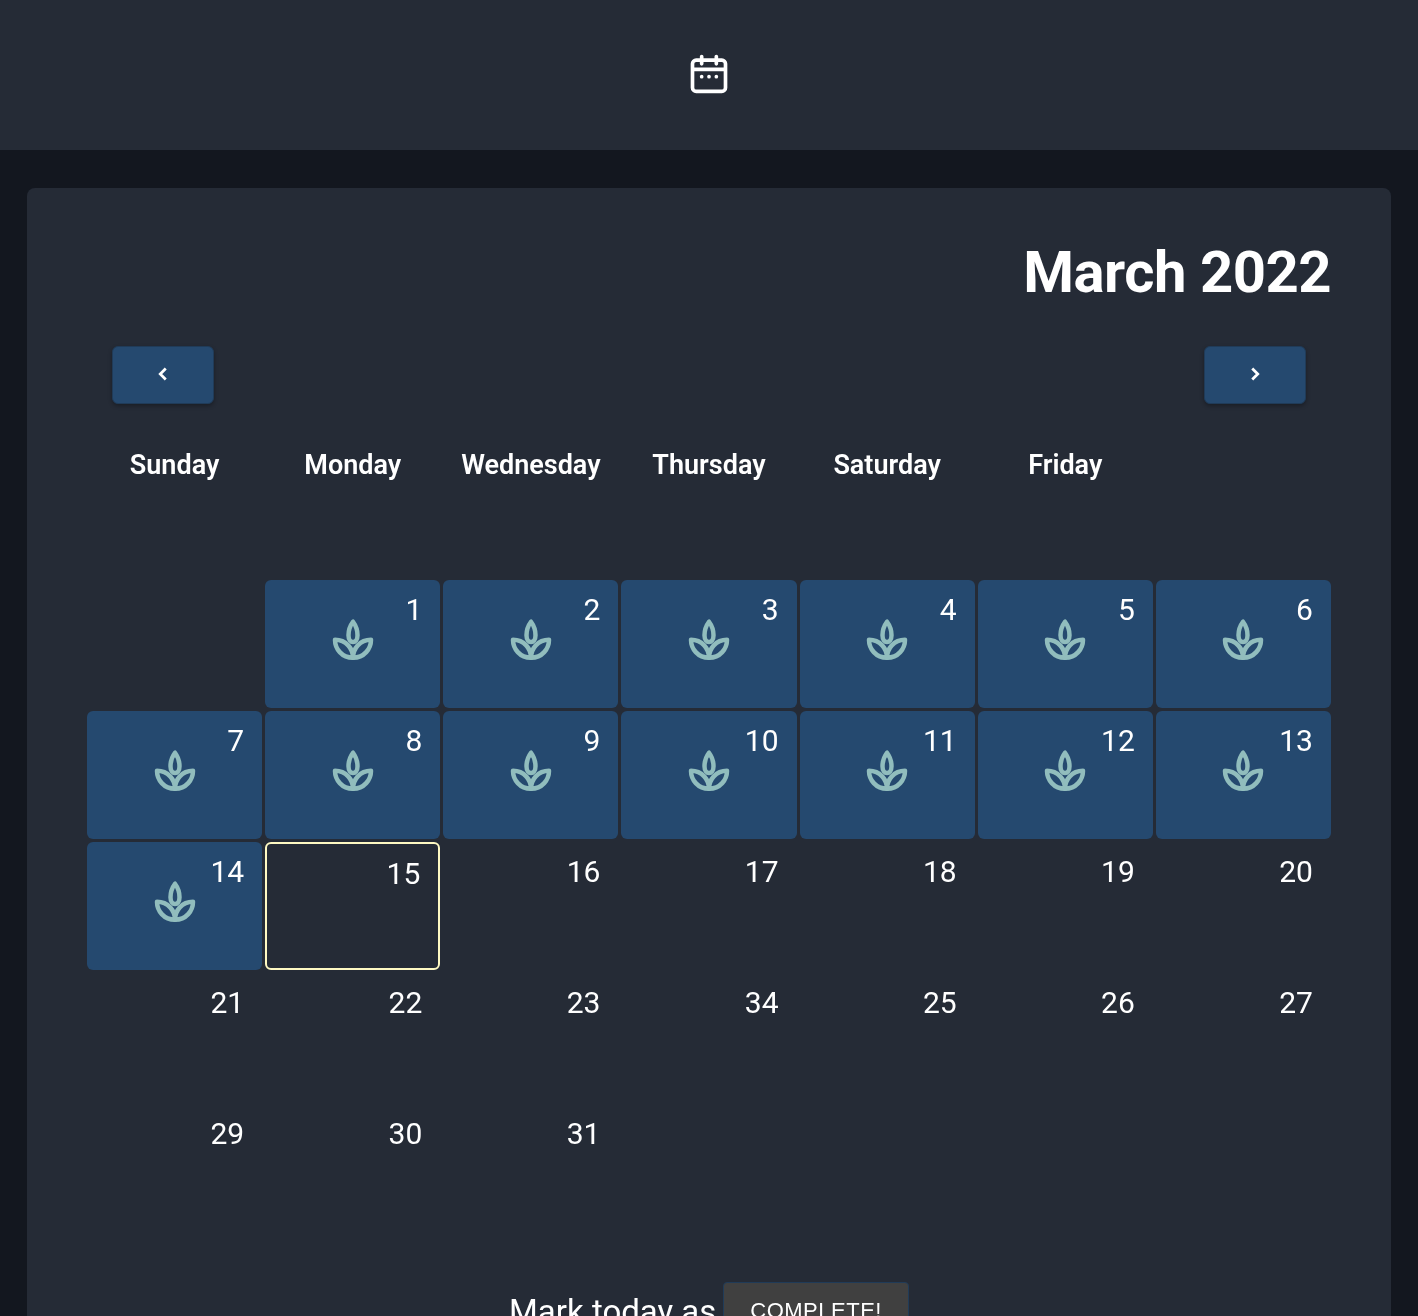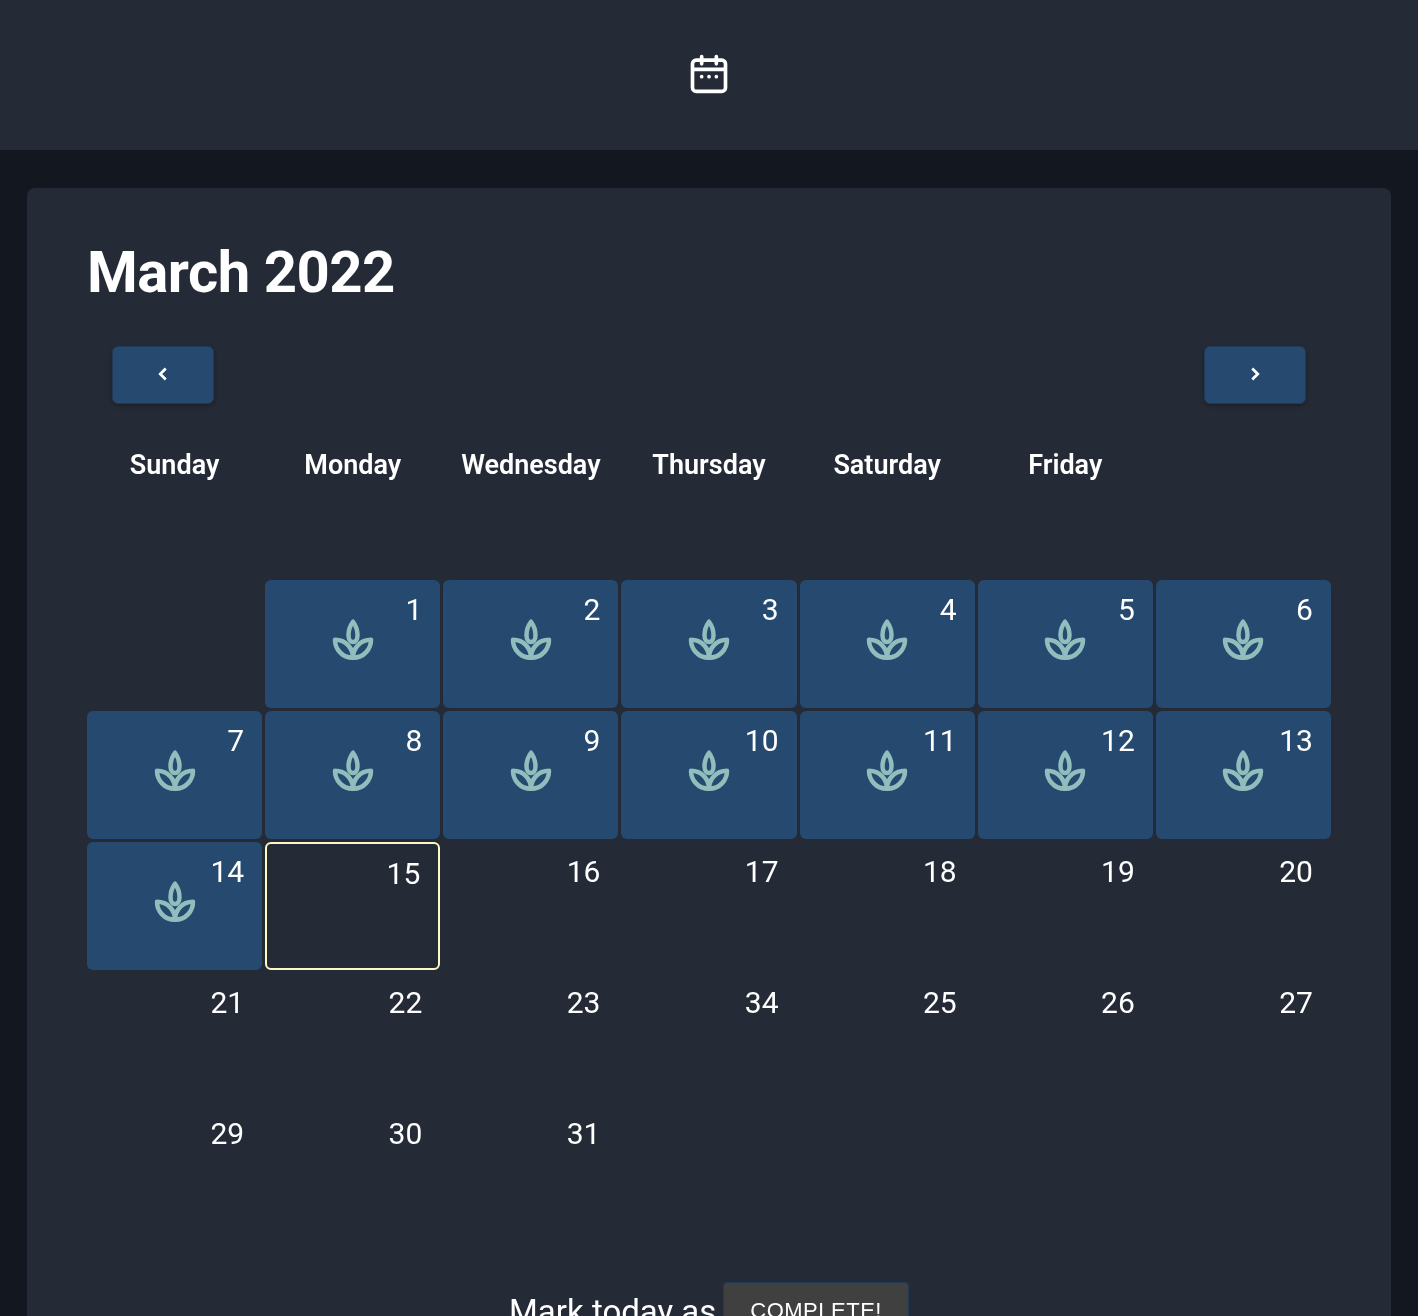--- a/index.html
+++ b/index.html
@@ -33,21 +33,21 @@
       padding: 38px 27px;
     }
     
     .card {
       background-color: #252b36;
       border-radius: 8px;
       padding: 50px 60px 40px;
     }
     
     .month-title {
-      text-align: left;
+      text-align: right;
       font-size: 58px;
       font-weight: 700;
       margin-bottom: 40px;
       letter-spacing: -0.5px;
     }
     
     .nav-row {
       display: flex;
       justify-content: space-between;
       margin-bottom: 45px;

